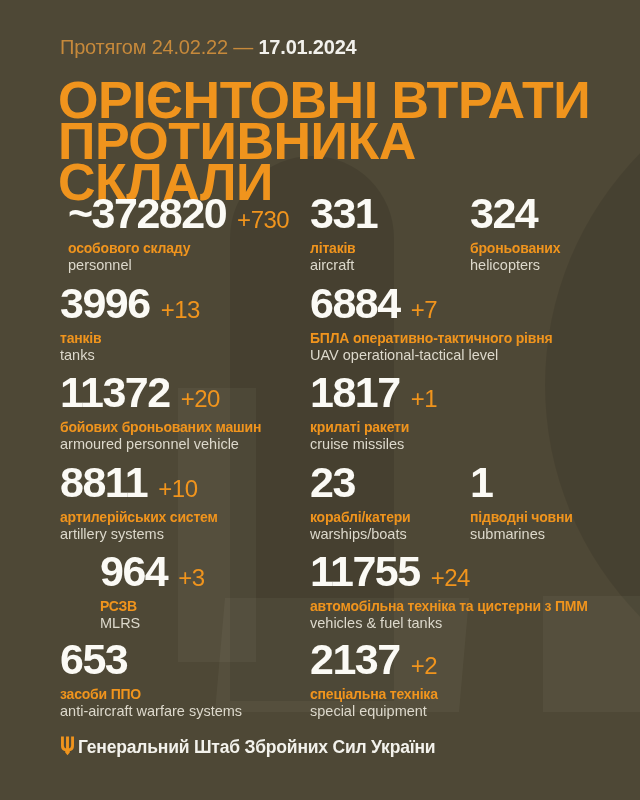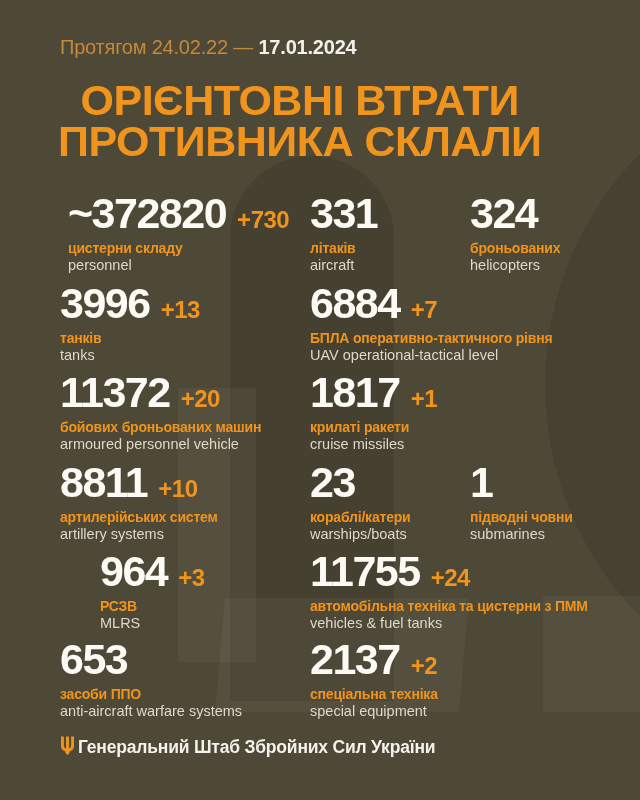--- a/index.html
+++ b/index.html
@@ -21,28 +21,28 @@
                background:rgba(255,255,240,0.045); }
   .wm-band-b { left:220px; top:598px; width:244px; height:114px;
                background:rgba(255,255,240,0.045); transform:skewX(-5deg); }
   .wm-band-r { left:543px; top:596px; width:97px; height:116px;
                background:rgba(255,255,240,0.045); }
   
   .period { position:absolute; left:60px; top:36px;
             font-size:20px; color:#c6893b; letter-spacing:-0.2px; }
   .period .date { color:#f2f1ec; font-weight:700; }
   .title  { position:absolute; left:58px; top:80px;
-            font-size:43px; font-weight:700; color:#f0941d;
-            line-height:41px; letter-spacing:-0.5px;text-align:center; }
+            font-size:52px; font-weight:700; color:#f0941d;
+            line-height:41px; letter-spacing:-0.5px; }
   
   .stat { position:absolute; width:250px; }
   .stat .num-row { display:flex; align-items:flex-end; gap:11px; }
   .stat .value { font-size:43px; font-weight:700; color:#fbfaf5;
                  line-height:36px; letter-spacing:-1.5px; white-space:nowrap; }
-  .stat .delta { font-size:24px; font-weight:700; color:#f0941d;
+  .stat .delta { font-size:24px; font-weight:400; color:#f0941d;
                  line-height:22px; letter-spacing:-0.5px; }
   .stat .uk { margin-top:9px; font-size:14px; font-weight:700; color:#f0941d;
               line-height:16px; letter-spacing:-0.2px; }
   .stat .en { margin-top:1px; font-size:14.5px; color:#ddd9cc; line-height:17px; }
   .w330 { width:332px; } .w170 { width:170px; }
   .p0 {left:68px; top:195px;} .p1 {left:310px; top:195px;} .p2 {left:470px; top:195px;}
   .p3 {left:60px; top:285px;} .p4 {left:310px; top:285px;}
   .p5 {left:60px; top:374px;} .p6 {left:310px; top:374px;}
   .p7 {left:60px; top:464px;} .p8 {left:310px; top:464px;} .p9 {left:470px; top:464px;}
   .p10{left:60px; top:553px;margin-left:40px;} .p11{left:310px; top:553px;}
@@ -72,21 +72,21 @@
   <div class="title">
     <div>ОРІЄНТОВНІ ВТРАТИ</div>
     <div>ПРОТИВНИКА СКЛАЛИ</div>
   </div>
 
   <div class="stat p0">
     <div class="num-row">
         <span class="value">~372820</span>
         <span class="delta">+730</span>
       </div>
-    <div class="uk">цистерни складу</div>
+    <div class="uk">особового складу</div>
     <div class="en">personnel</div>
   </div>
 
   <div class="stat p1 w170">
     <div class="num-row">
         <span class="value">331</span>
         <span class="delta"></span>
       </div>
     <div class="uk">літаків</div>
     <div class="en">aircraft</div>

